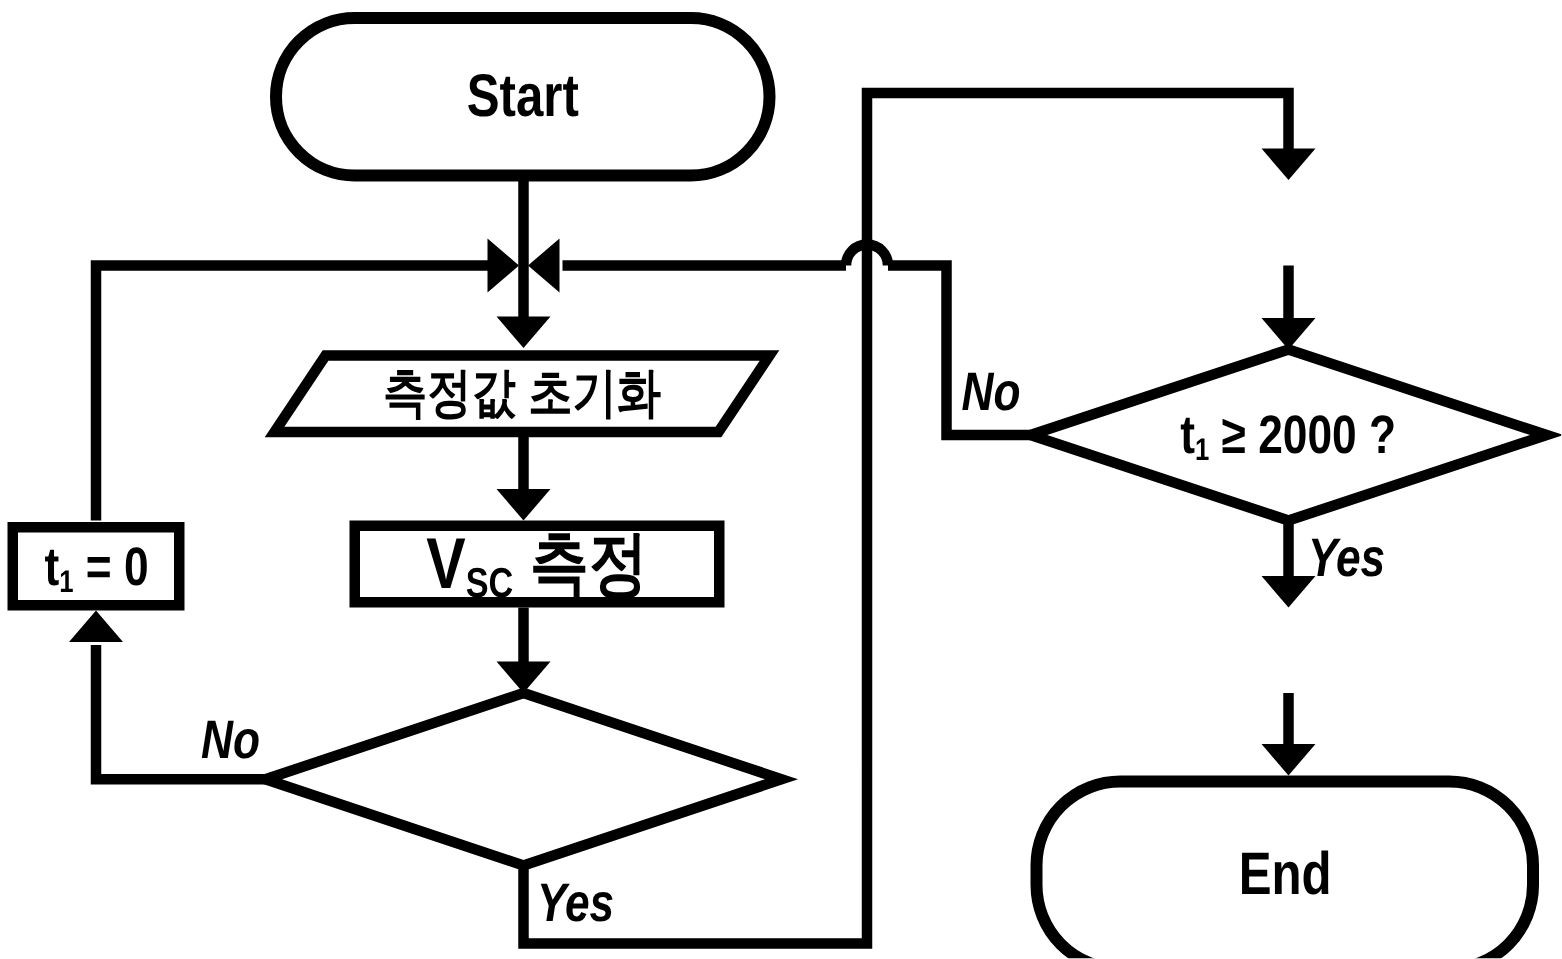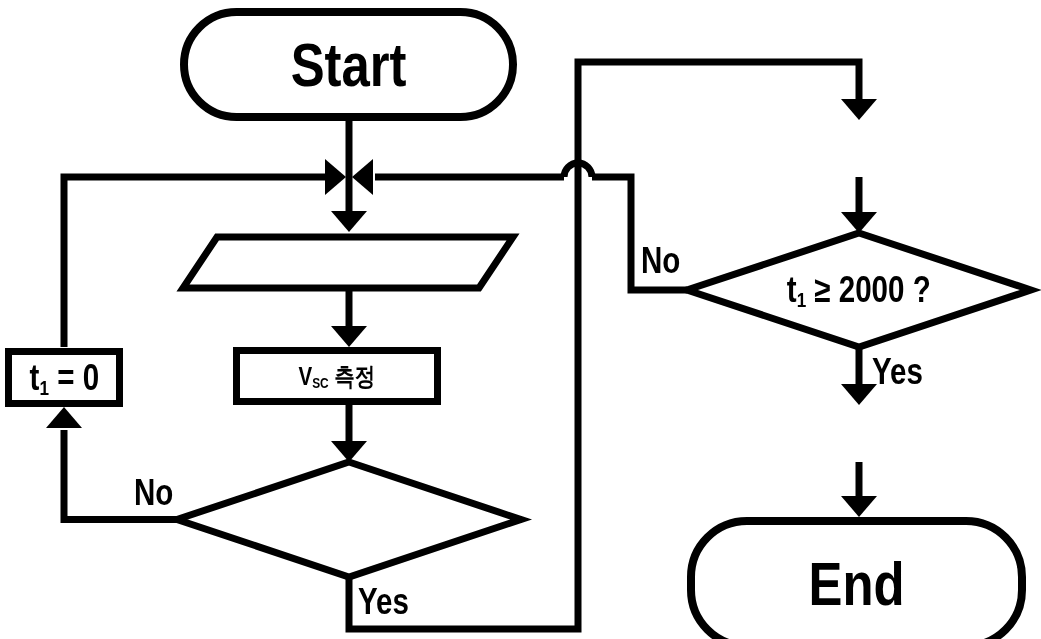--- a/index.html
+++ b/index.html
@@ -7,28 +7,29 @@
     position:relative;width:1041px;height:639px;background:#ffffff;
     font-family:"Liberation Sans",sans-serif;color:#000;overflow:hidden;
   }
   .layer{position:absolute;left:0;top:0;width:1041px;height:639px;}
   svg.layer{z-index:1;}
   .node{
     position:absolute;box-sizing:border-box;background:#fff;border:7px solid #000;
     display:flex;align-items:center;justify-content:center;
     font-weight:bold;z-index:2;white-space:nowrap;
   }
-  .terminator{border-width:8px;border-radius:60px;font-size:62px;}
+  .terminator{border-width:8px;border-radius:60px;font-size:40px;}
   .overlay{
     position:absolute;display:flex;align-items:center;justify-content:center;
     font-weight:bold;z-index:3;white-space:nowrap;
   }
   .lbl{
     position:absolute;font-weight:bold;font-size:36px;z-index:3;white-space:nowrap;
     line-height:1.1;
+    font-style:italic;
   }
   .cond{display:inline-block;transform:scaleX(0.82);transform-origin:center center;white-space:nowrap;}
   .lbl .cond{transform-origin:left center;}
   sub{font-size:0.58em;vertical-align:-0.22em;line-height:0;}
 </style>
 </head>
 <body>
 
 <div class="canvas">
 
@@ -66,22 +67,25 @@
       <polygon points="841,212 877,212 859,233"></polygon>
       <polygon points="841,384 877,384 859,405"></polygon>
       <polygon points="841,496 877,496 859,517"></polygon>
     </g>
   </svg>
 
   <div class="node terminator" style="left:180px;top:8px;width:337px;height:113px;">
     <span class="cond">Start</span>
   </div>
 
+  <div class="overlay" style="left:181px;top:233px;width:334px;height:58px;font-size:36px;">
+    <span class="cond">측정값 초기화</span>
+  </div>
 
-  <div class="node" style="left:233px;top:347px;width:208px;height:58px;font-size:25px;">
+  <div class="node" style="left:233px;top:347px;width:250px;height:58px;font-size:48px;">
     <span class="cond"><span>V</span><sub>SC</sub><span> 측정</span></span>
   </div>
 
 
   <div class="node" style="left:5px;top:348px;width:118px;height:59px;font-size:36px;">
     <span class="cond"><span>t</span><sub>1</sub><span> = 0</span></span>
   </div>
 
 
   <div class="overlay" style="left:687px;top:234px;width:344px;height:112px;font-size:36px;">

